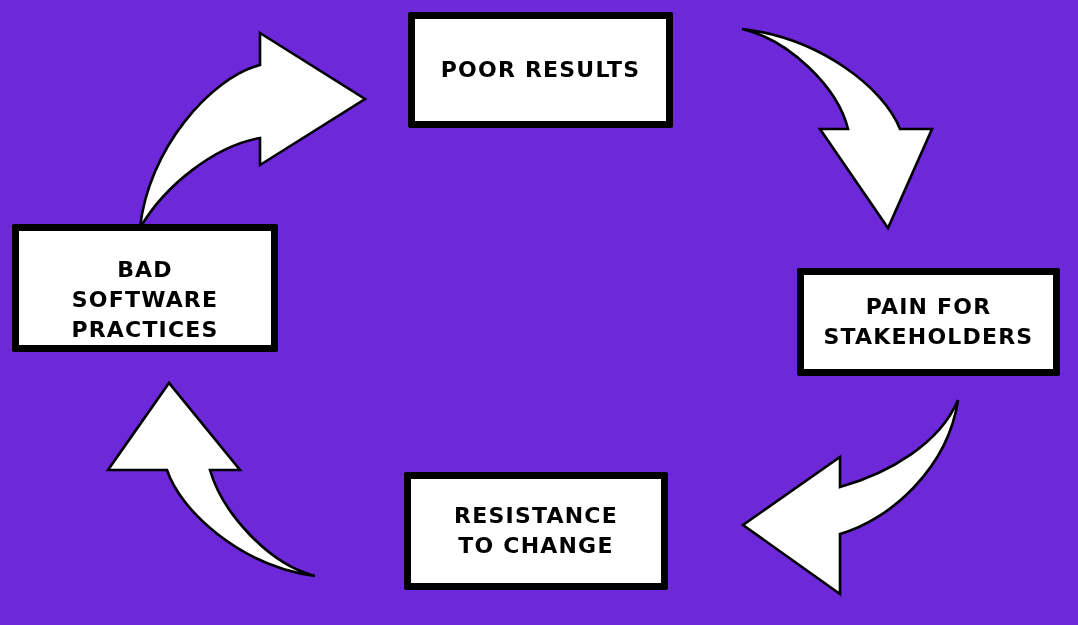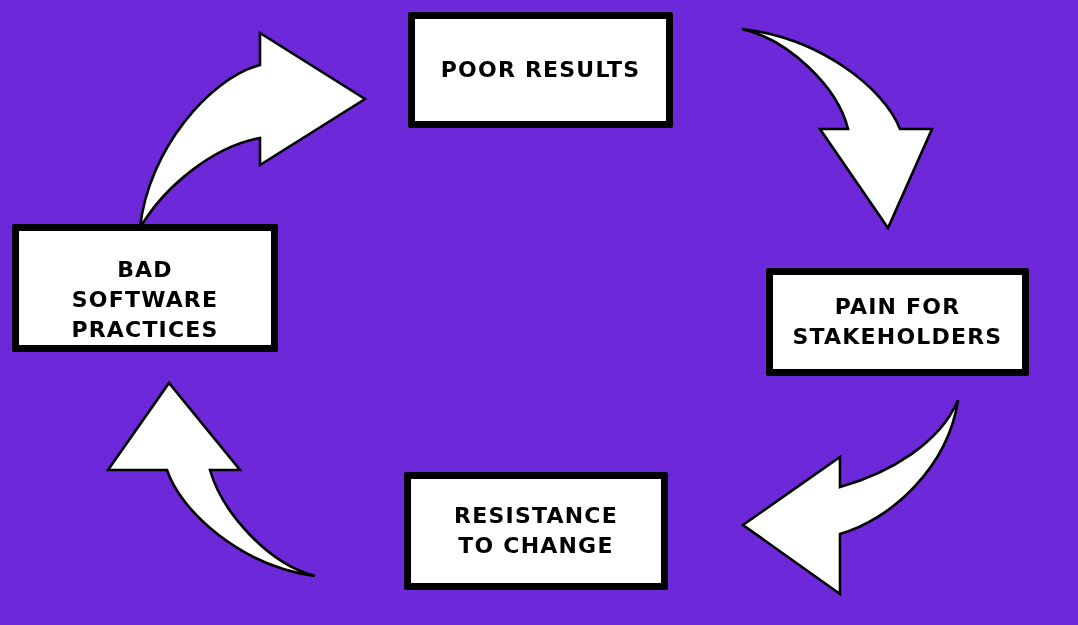--- a/index.html
+++ b/index.html
@@ -33,21 +33,21 @@
     font-size: 22px;
     line-height: 30px;
     letter-spacing: 1.2px;
     color: #000000;
     text-align: center;
     white-space: pre-line;
     text-transform: uppercase;
     user-select: none;
   }
   #box-poor-results   { left: 408px; top: 12px;  width: 265px; height: 116px; }
-  #box-pain           { left: 766px; top: 268px; width: 263px; height: 108px; align-items: center; }
+  #box-pain           { left: 797px; top: 268px; width: 263px; height: 108px; align-items: center; }
   #box-resistance     { left: 404px; top: 472px; width: 264px; height: 118px; }
   #box-bad-practices  { left: 12px;  top: 224px; width: 266px; height: 128px; align-items: flex-end; }
 
   .arrow-layer {
     position: absolute;
     left: 0;
     top: 0;
     width: 1078px;
     height: 625px;
     pointer-events: none;

